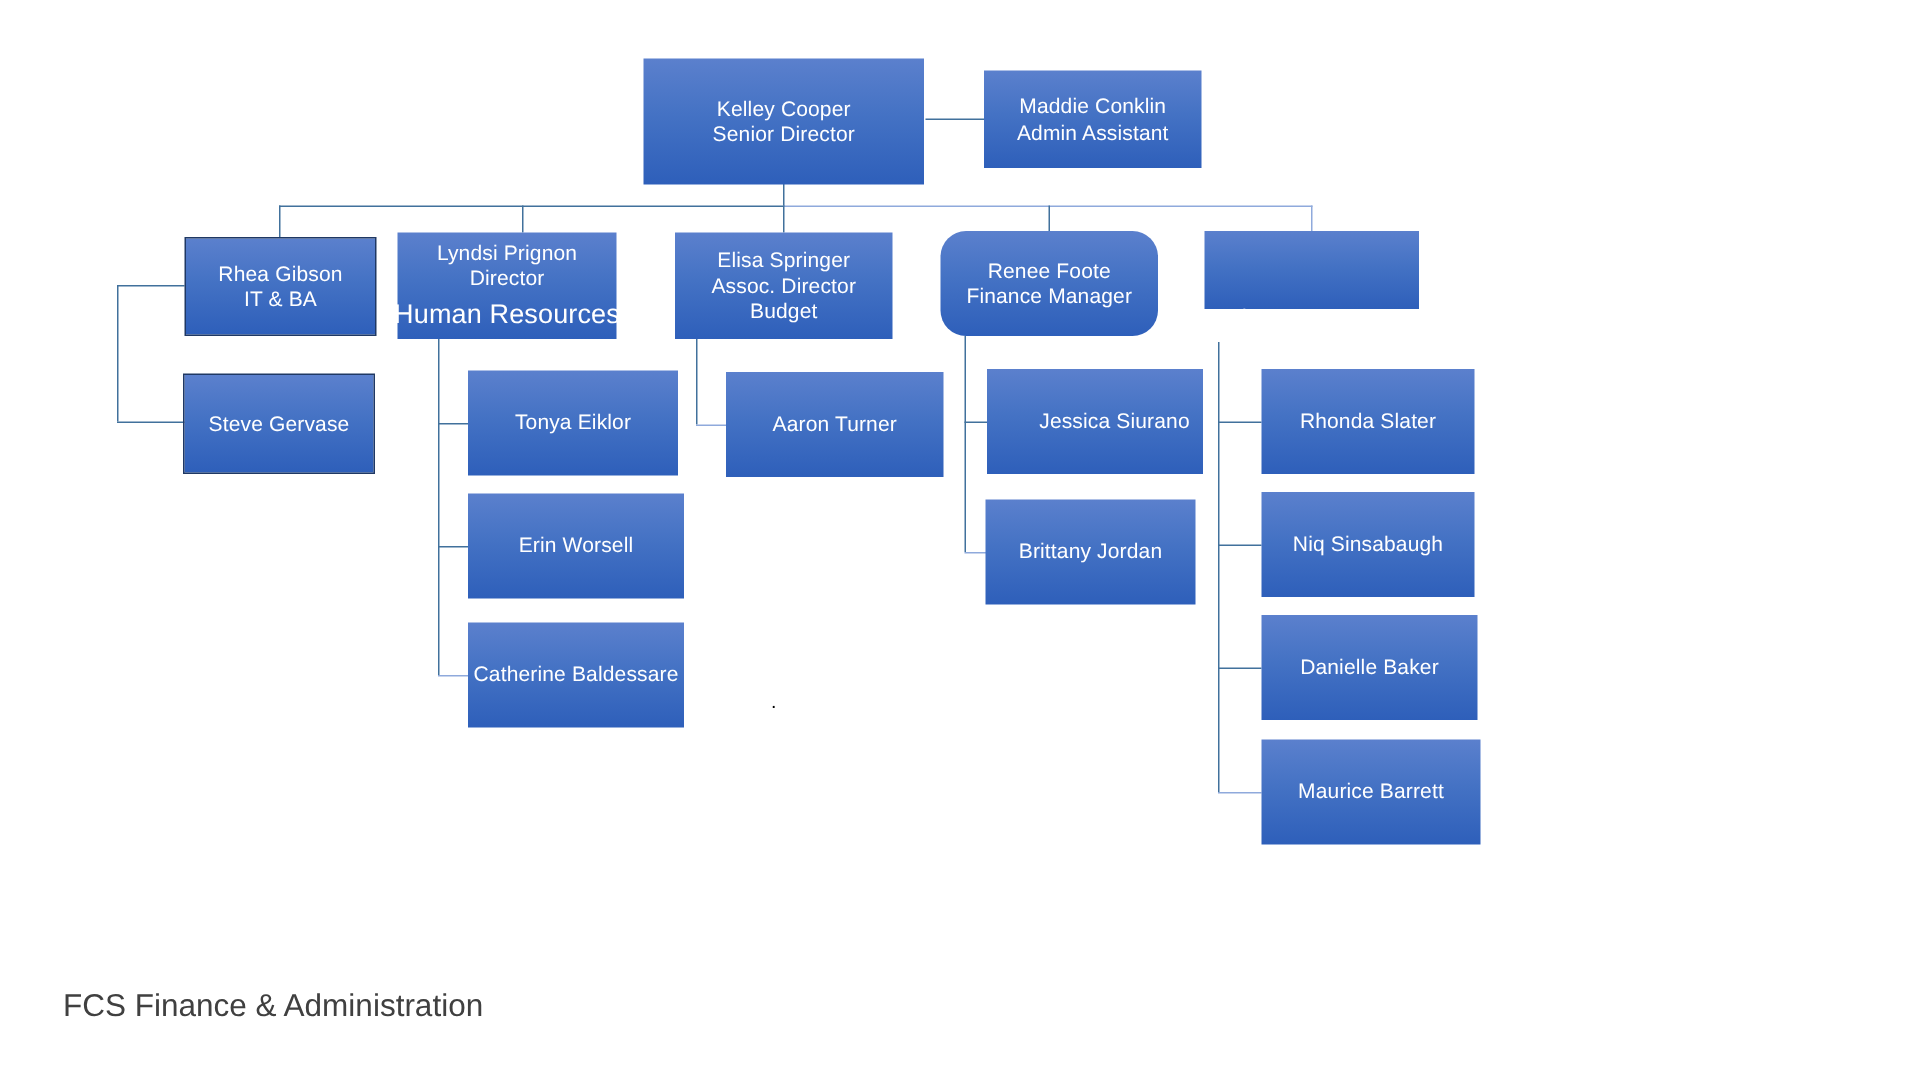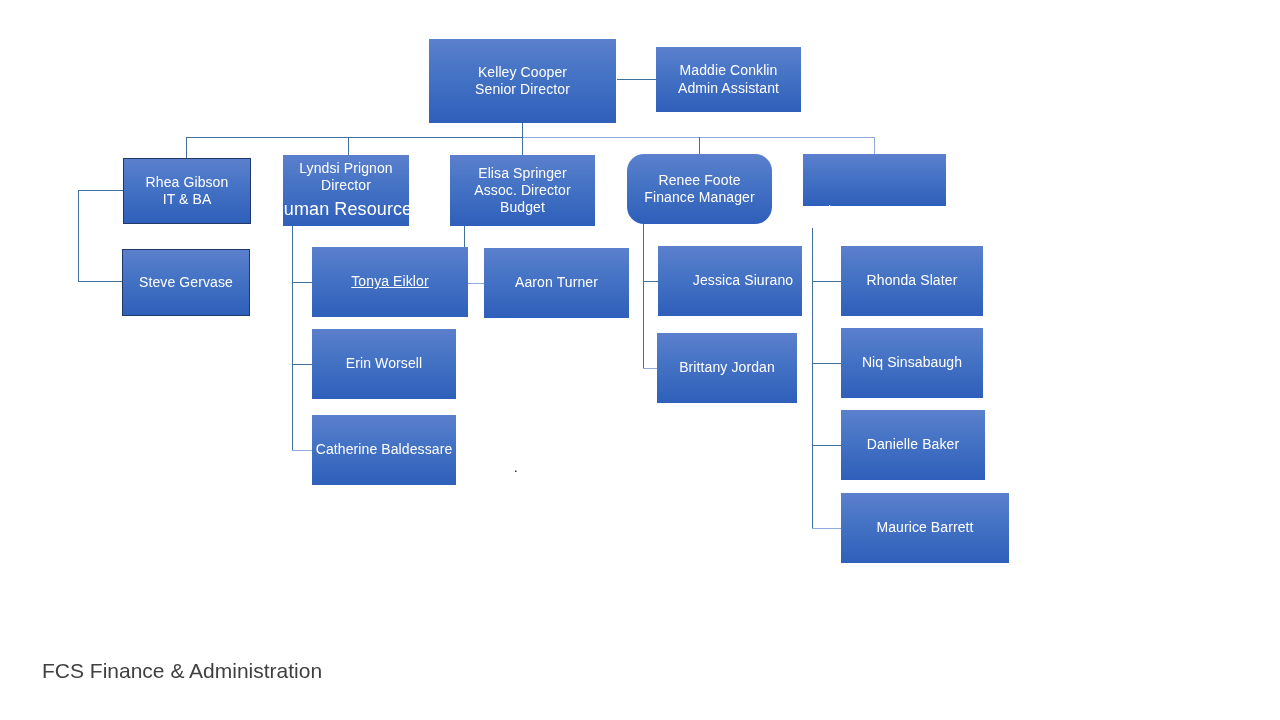--- a/index.html
+++ b/index.html
@@ -124,21 +124,21 @@
   <div class="node" style="left:656px; top:47px; width:145px; height:65px;">
     <span class="ln">Maddie Conklin</span>
     <span class="ln">Admin Assistant</span>
   </div>
 
   <div class="node outlined" style="left:123px; top:158px; width:128px; height:66px;">
     <span class="ln">Rhea Gibson</span>
     <span class="ln">IT &amp; BA</span>
   </div>
 
-  <div class="node" style="left:283px; top:155px; width:126px; height:71px;">
+  <div class="node" style="left:265px; top:155px; width:146px; height:71px;">
     <span class="ln">Lyndsi Prignon</span>
     <span class="ln">Director</span>
     <span class="ln big" style="margin-top:5px;">Human Resources</span>
   </div>
 
   <div class="node" style="left:450px; top:155px; width:145px; height:71px;">
     <span class="ln">Elisa Springer</span>
     <span class="ln">Assoc. Director</span>
     <span class="ln">Budget</span>
   </div>
@@ -150,21 +150,21 @@
 
   <div class="node" style="left:803px; top:154px; width:143px; height:52px;gap:41px;">
     <span class="ln">Emma Shults</span>
     <span class="ln" style="margin-top:5px;">Finance Manager</span>
   </div>
 
   <div class="node outlined" style="left:122px; top:249px; width:128px; height:67px;">
     <span class="ln">Steve Gervase</span>
   </div>
 
-  <div class="node" style="left:312px; top:247px; width:156px; height:70px;text-decoration:underline;">
+  <div class="node" style="left:312px; top:247px; width:140px; height:70px;">
     <span class="ln">Tonya Eiklor</span>
   </div>
 
   <div class="node" style="left:312px; top:329px; width:144px; height:70px;">
     <span class="ln">Erin Worsell</span>
   </div>
 
   <div class="node" style="left:312px; top:415px; width:144px; height:70px;">
     <span class="ln">Catherine Baldessare</span>
   </div>
@@ -186,21 +186,21 @@
   </div>
 
   <div class="node" style="left:841px; top:328px; width:142px; height:70px;">
     <span class="ln">Niq Sinsabaugh</span>
   </div>
 
   <div class="node" style="left:841px; top:410px; width:144px; height:70px;">
     <span class="ln">Danielle Baker</span>
   </div>
 
-  <div class="node" style="left:841px; top:493px; width:168px; height:70px;">
+  <div class="node" style="left:841px; top:493px; width:146px; height:70px;">
     <span class="ln">Maurice Barrett</span>
   </div>
 
   <div id="stray-dot">.</div>
 
 </div>
 
 <div id="caption">
   <span class="line1">FCS Finance &amp; Administration</span>
 </div>

